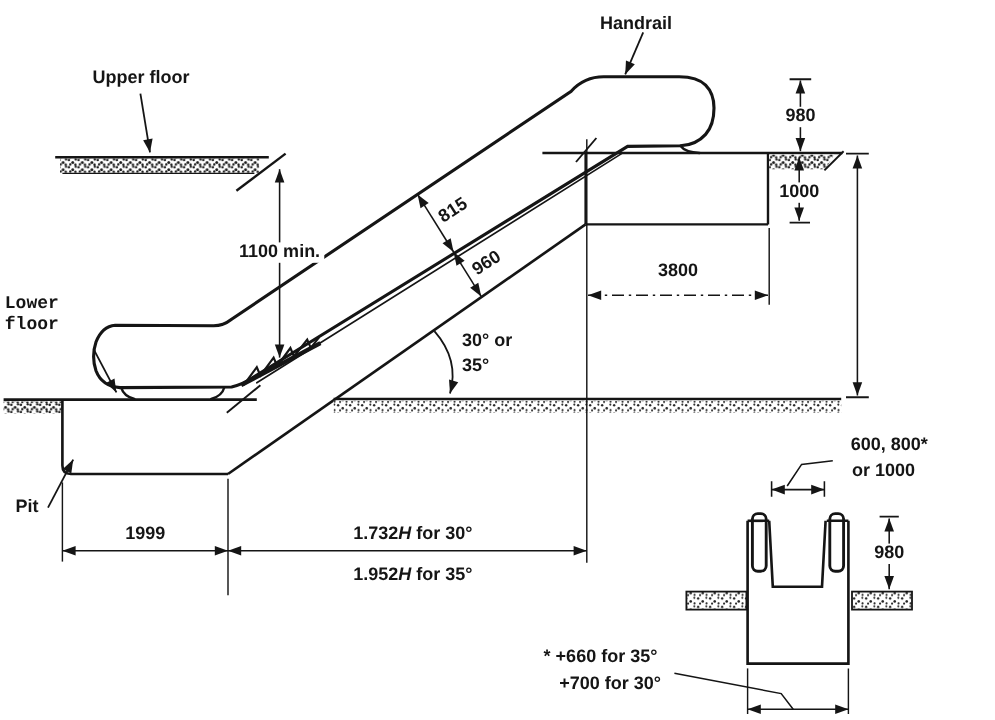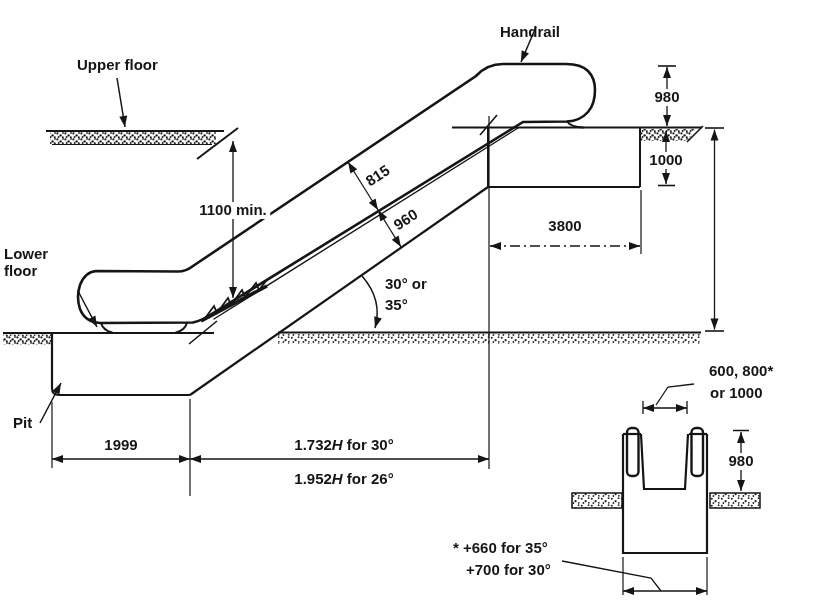--- a/index.html
+++ b/index.html
@@ -8,21 +8,21 @@
     font-family:"Liberation Sans",sans-serif;color:#151515;overflow:hidden;
   }
   .stage svg{position:absolute;left:0;top:0;}
   .lbl{
     position:absolute;font-weight:bold;font-size:15px;line-height:1.12;
     white-space:nowrap;color:#151515;
   }
   .ctr{transform:translateX(-50%);}
   .mask{background:#fff;padding:0 3px;text-align:center;}
   .rot{transform:translate(-50%,-50%) rotate(-33deg);}
-  .wrap2{white-space:normal;width:58px;}
+  .wrap2{white-space:normal;width:58px;font-family:Liberation Mono, monospace;}
   .lbl i{font-style:italic;}
 </style>
 </head>
 <body>
 
 <div class="stage">
 
   <svg width="829" height="600" viewBox="0 0 829 600">
     <defs>
       <marker id="arr" viewBox="0 0 12 9" markerWidth="12" markerHeight="9" refX="11.5" refY="4.5" orient="auto-start-reverse" markerUnits="userSpaceOnUse">
@@ -154,39 +154,39 @@
 
       <line x1="623" y1="557" x2="623" y2="595" stroke-width="1.2"></line>
       <line x1="707" y1="557" x2="707" y2="595" stroke-width="1.2"></line>
       <line x1="623" y1="591" x2="707" y2="591" stroke-width="1.3" marker-start="url(#arr)" marker-end="url(#arr)"></line>
 
       <polyline points="562,561 651,578 661,591" stroke-width="1.3"></polyline>
     </g>
   </svg>
 
   <div class="lbl" style="left:77px;top:57px">Upper floor</div>
-  <div class="lbl" style="left:500px;top:24px">Handrail</div>
+  <div class="lbl" style="left:500px;top:12px">Handrail</div>
   <div class="lbl wrap2" style="left:4px;top:246px">Lower floor</div>
   <div class="lbl" style="left:13px;top:415px">Pit</div>
 
   <div class="lbl ctr mask" style="left:233px;top:202px">1100 min.</div>
   <div class="lbl rot" style="left:378px;top:176px">815</div>
   <div class="lbl rot" style="left:406px;top:220px">960</div>
 
   <div class="lbl ctr mask" style="left:667px;top:89px">980</div>
   <div class="lbl ctr mask" style="left:666px;top:152px">1000</div>
   <div class="lbl ctr" style="left:565px;top:218px">3800</div>
 
 
   <div class="lbl" style="left:385px;top:276px">30° or</div>
   <div class="lbl" style="left:385px;top:297px">35°</div>
 
   <div class="lbl ctr" style="left:121px;top:437px">1999</div>
   <div class="lbl ctr" style="left:344px;top:437px"><span>1.732</span><i>H</i><span> for 30°</span></div>
-  <div class="lbl ctr" style="left:344px;top:471px"><span>1.952</span><i>H</i><span> for 26°</span></div>
+  <div class="lbl ctr" style="left:344px;top:471px"><span>1.952</span><i>H</i><span> for 35°</span></div>
 
   <div class="lbl" style="left:709px;top:363px">600, 800*</div>
   <div class="lbl" style="left:710px;top:385px">or 1000</div>
   <div class="lbl ctr mask" style="left:741px;top:453px">980</div>
 
   <div class="lbl" style="left:453px;top:540px">* +660 for 35°</div>
   <div class="lbl" style="left:466px;top:562px">+700 for 30°</div>
 
 </div>
 

